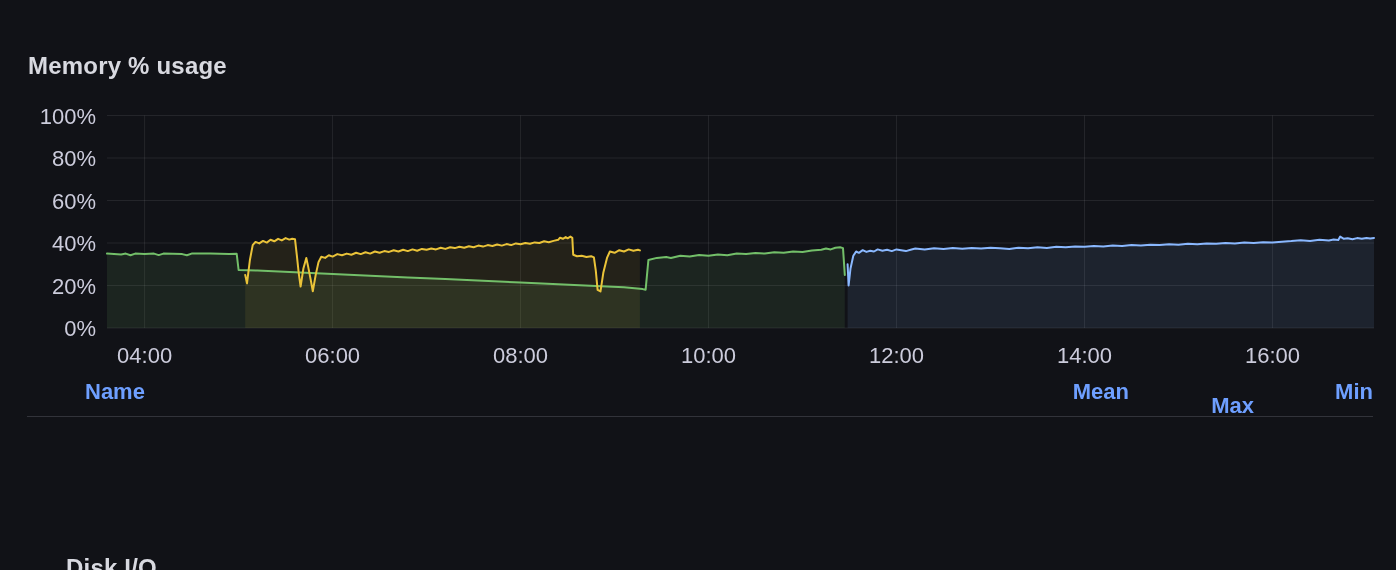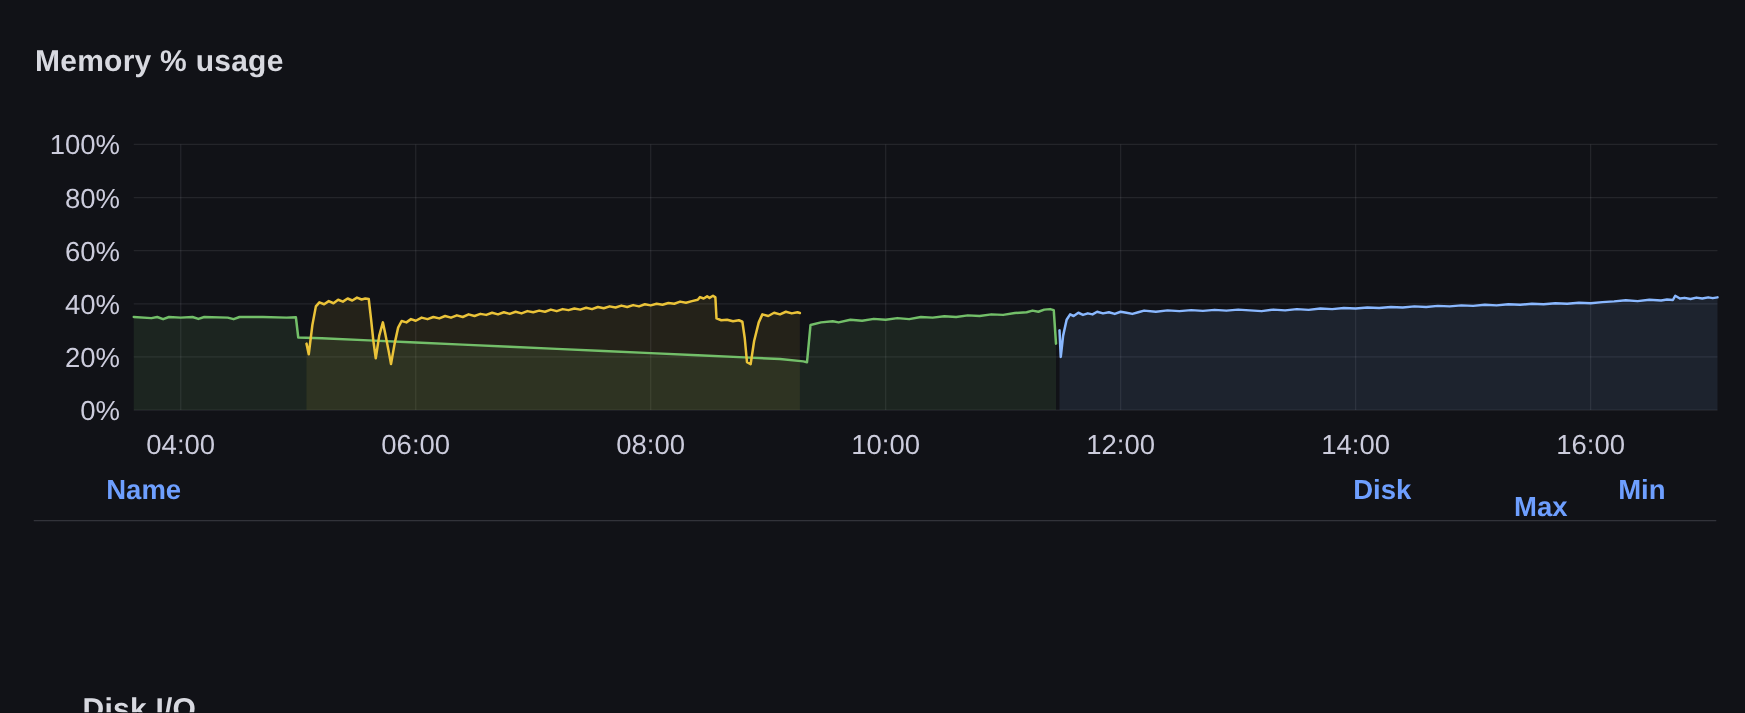--- a/index.html
+++ b/index.html
@@ -2,21 +2,21 @@
 <html><head>
 <meta charset="utf-8">
 <style>
   html,body{margin:0;padding:0;background:#111217;}
   .screen{
     position:relative;width:1396px;height:570px;overflow:hidden;
     background:#111217;font-family:"Liberation Sans",sans-serif;
     -webkit-font-smoothing:antialiased;
   }
   .panel-title{
-    position:absolute;left:28px;top:36px;
+    position:absolute;left:28px;top:52px;
     font-size:24px;font-weight:700;color:#D8D9E0;letter-spacing:.2px;
   }
   .next-panel-title{
     position:absolute;left:66px;top:554px;
     font-size:24px;font-weight:700;color:#D8D9E0;letter-spacing:.2px;
   }
   #chart-svg{position:absolute;left:0;top:0;}
   .legend{
     position:absolute;left:27px;right:23px;top:368px;
     font-size:22px;color:#CCCCDC;
@@ -25,21 +25,21 @@
     display:flex;align-items:center;height:48px;
     border-bottom:1px solid rgba(204,204,220,0.18);
   }
   .legend-row.header{border-bottom:1px solid rgba(204,204,220,0.18);}
   .col-name{flex:1;display:flex;align-items:center;min-width:0;}
   .swatch-cell{width:58px;display:flex;align-items:center;padding-left:15px;box-sizing:border-box;}
   .swatch{width:30px;height:9px;border-radius:5px;}
   .header .col-name{padding-left:58px;box-sizing:border-box;}
   .col-mean{width:130px;text-align:right;}
   .col-max{width:125px;text-align:right;margin-top:28px;}
-  .col-min{width:119px;text-align:center;}
+  .col-min{width:119px;text-align:right;}
   .header span{color:#6E9FFF;font-weight:700;}
   .cell-value{color:#D8D9E3;}
 </style>
 </head>
 <body>
 
 <div class="screen">
 
   <div class="panel-title">Memory % usage</div>
 
@@ -77,21 +77,21 @@
       <text x="1084.5074183976262" y="363" fill="#CCCCDC" font-size="22" text-anchor="middle" font-family="Liberation Sans, sans-serif">14:00</text>
       <text x="1272.4896142433236" y="363" fill="#CCCCDC" font-size="22" text-anchor="middle" font-family="Liberation Sans, sans-serif">16:00</text>
     </svg>
 
   <div class="legend">
     <div class="legend-row header">
       <div class="col-name">
         <span>Name</span>
       </div>
       <div class="col-mean">
-        <span>Disk</span>
+        <span>Mean</span>
       </div>
       <div class="col-max">
         <span>Max</span>
       </div>
       <div class="col-min">
         <span>Min</span>
       </div>
     </div>
 
 

